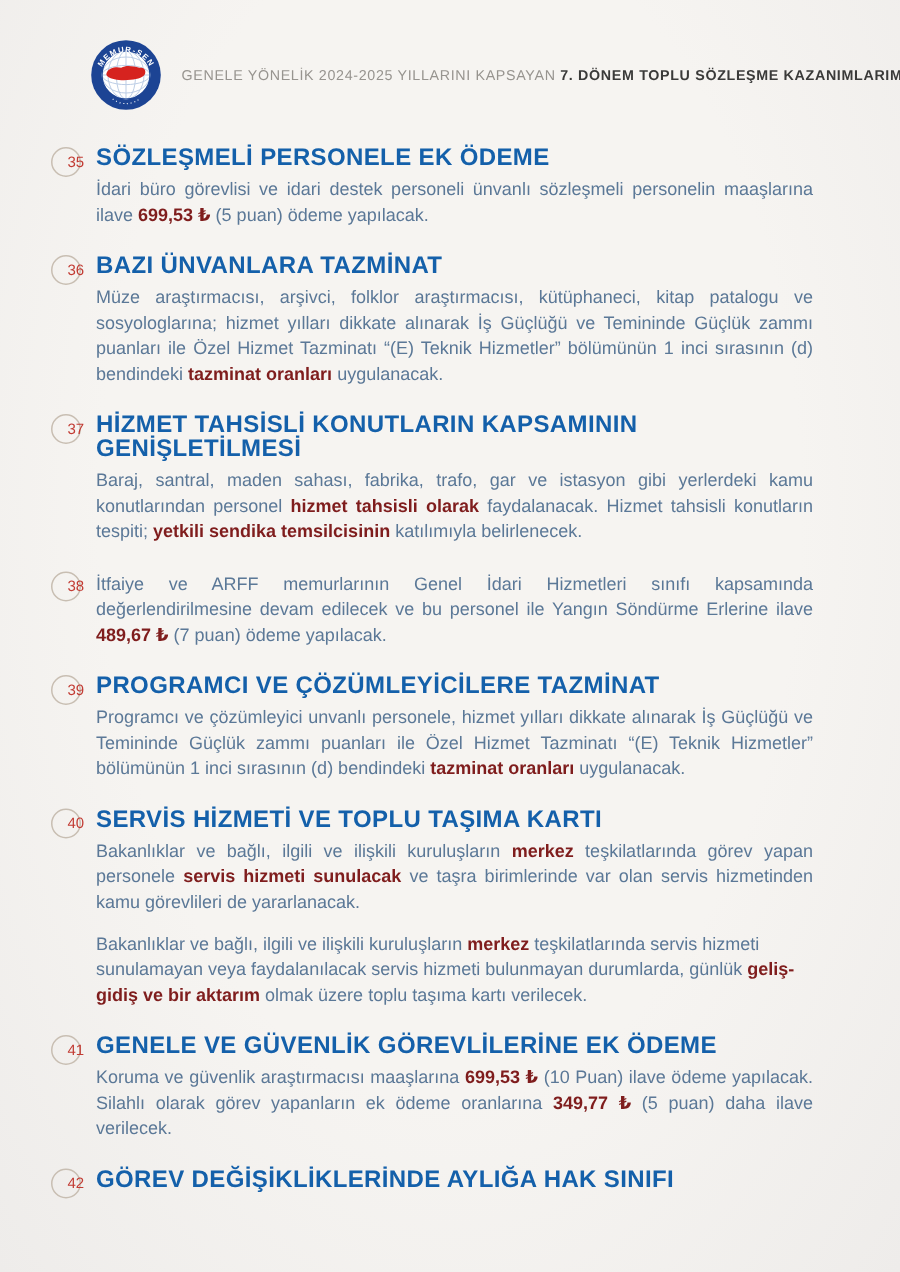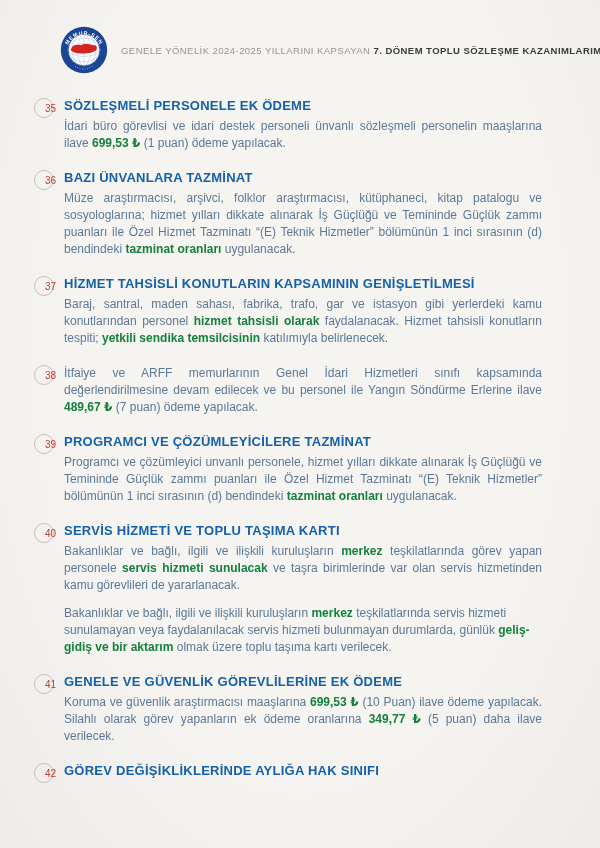--- a/index.html
+++ b/index.html
@@ -20,30 +20,30 @@
   
   .item{display:grid;grid-template-columns:30px 1fr;margin-bottom:18px;}
   .badge{
     width:20px;height:20px;border:1px solid #c8beb2;border-radius:50%;
     display:flex;align-items:center;justify-content:center;
     color:#c23b33;font-size:10px;font-weight:400;margin-top:0px;
     box-sizing:border-box;background:transparent;padding-left:13px;
   }
   .content{min-width:0;}
   .title{
-    margin:0 0 4px 0;font-size:13px;font-weight:700;color:#1460aa;
+    margin:0 0 4px 0;font-size:16px;font-weight:700;color:#1460aa;
     letter-spacing:.25px;line-height:16px;
   }
   .para{
     margin:0 0 11px 0;font-size:12px;line-height:17px;color:#5b7897;
     text-align:justify;
   }
   .para:last-child{margin-bottom:0;}
   .para.left{text-align:left;}
-  .para .b{font-weight:700;color:#15803d;}
+  .para .b{font-weight:700;color:#7f1d1d;}
 </style>
 </head>
 <body>
 
 <div class="page">
 
   <header>
     <div class="logo">
       <svg viewBox="0 0 60 60" width="48" height="48">
         <circle cx="30" cy="30" r="29" fill="#1c4494"></circle>
@@ -76,21 +76,21 @@
     <div class="header-title">
       <span>GENELE YÖNELİK 2024-2025 YILLARINI KAPSAYAN </span><span class="hb">7. DÖNEM TOPLU SÖZLEŞME KAZANIMLARIMIZ</span>
     </div>
   </header>
 
   <main>
       <section class="item">
         <div class="badge">35</div>
         <div class="content">
           <h2 class="title">SÖZLEŞMELİ PERSONELE EK ÖDEME</h2>
-          <p class="para"><span>İdari büro görevlisi ve idari destek personeli ünvanlı sözleşmeli personelin maaşlarına ilave </span><span class="b">699,53 ₺</span><span> (1 puan) ödeme yapılacak.</span></p>
+          <p class="para"><span>İdari büro görevlisi ve idari destek personeli ünvanlı sözleşmeli personelin maaşlarına ilave </span><span class="b">699,53 ₺</span><span> (5 puan) ödeme yapılacak.</span></p>
         </div>
       </section>
       <section class="item">
         <div class="badge">36</div>
         <div class="content">
           <h2 class="title">BAZI ÜNVANLARA TAZMİNAT</h2>
           <p class="para"><span>Müze araştırmacısı, arşivci, folklor araştırmacısı, kütüphaneci, kitap patalogu ve sosyologlarına; hizmet yılları dikkate alınarak İş Güçlüğü ve Temininde Güçlük zammı puanları ile Özel Hizmet Tazminatı “(E) Teknik Hizmetler” bölümünün 1 inci sırasının (d) bendindeki </span><span class="b">tazminat oranları</span><span> uygulanacak.</span></p>
         </div>
       </section>
       <section class="item">

